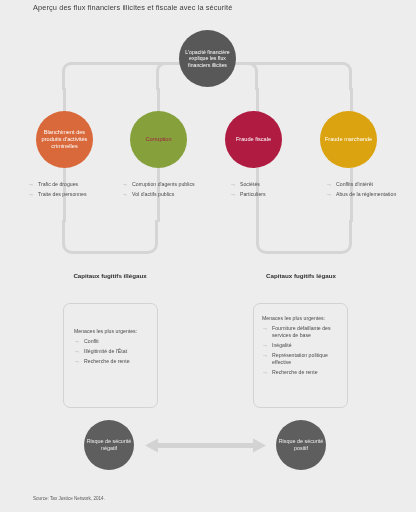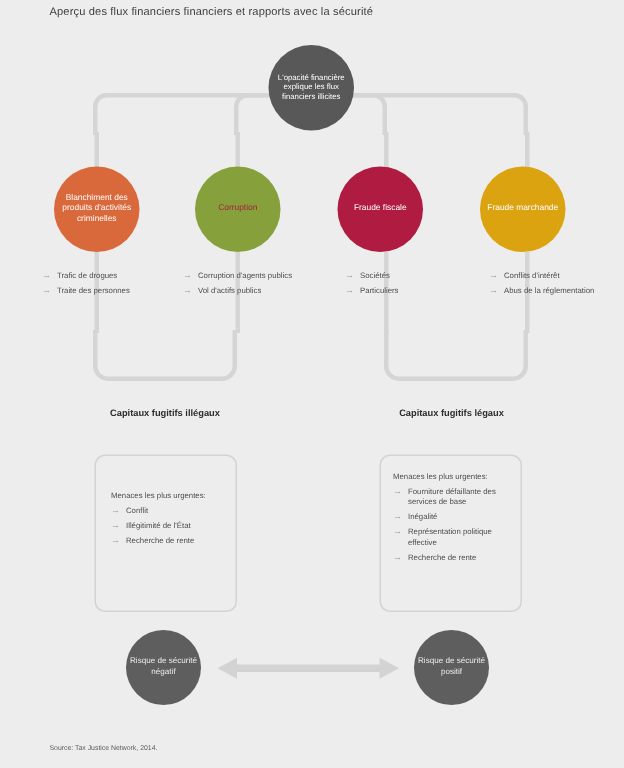--- a/index.html
+++ b/index.html
@@ -204,21 +204,21 @@
     top: 496px;
     font-size: 4.6px;
     color: #5a5a5a;
   }
 </style>
 </head>
 <body>
 
 <div id="canvas">
 
-  <div class="title">Aperçu des flux financiers financiers et rapports avec la sécurité</div>
+  <div class="title">Aperçu des flux financiers illicites et fiscale avec la sécurité</div>
 
   <div class="bracket bracket-top-outer"></div>
   <div class="bracket bracket-top-inner"></div>
   <div class="stub" style="left:63px; top:88px; height:24px;"></div>
   <div class="stub" style="left:157px; top:88px; height:24px;"></div>
   <div class="stub" style="left:256px; top:88px; height:24px;"></div>
   <div class="stub" style="left:350px; top:88px; height:24px;"></div>
 
   <div class="bracket-bottom bb-left"></div>
   <div class="bracket-bottom bb-right"></div>

